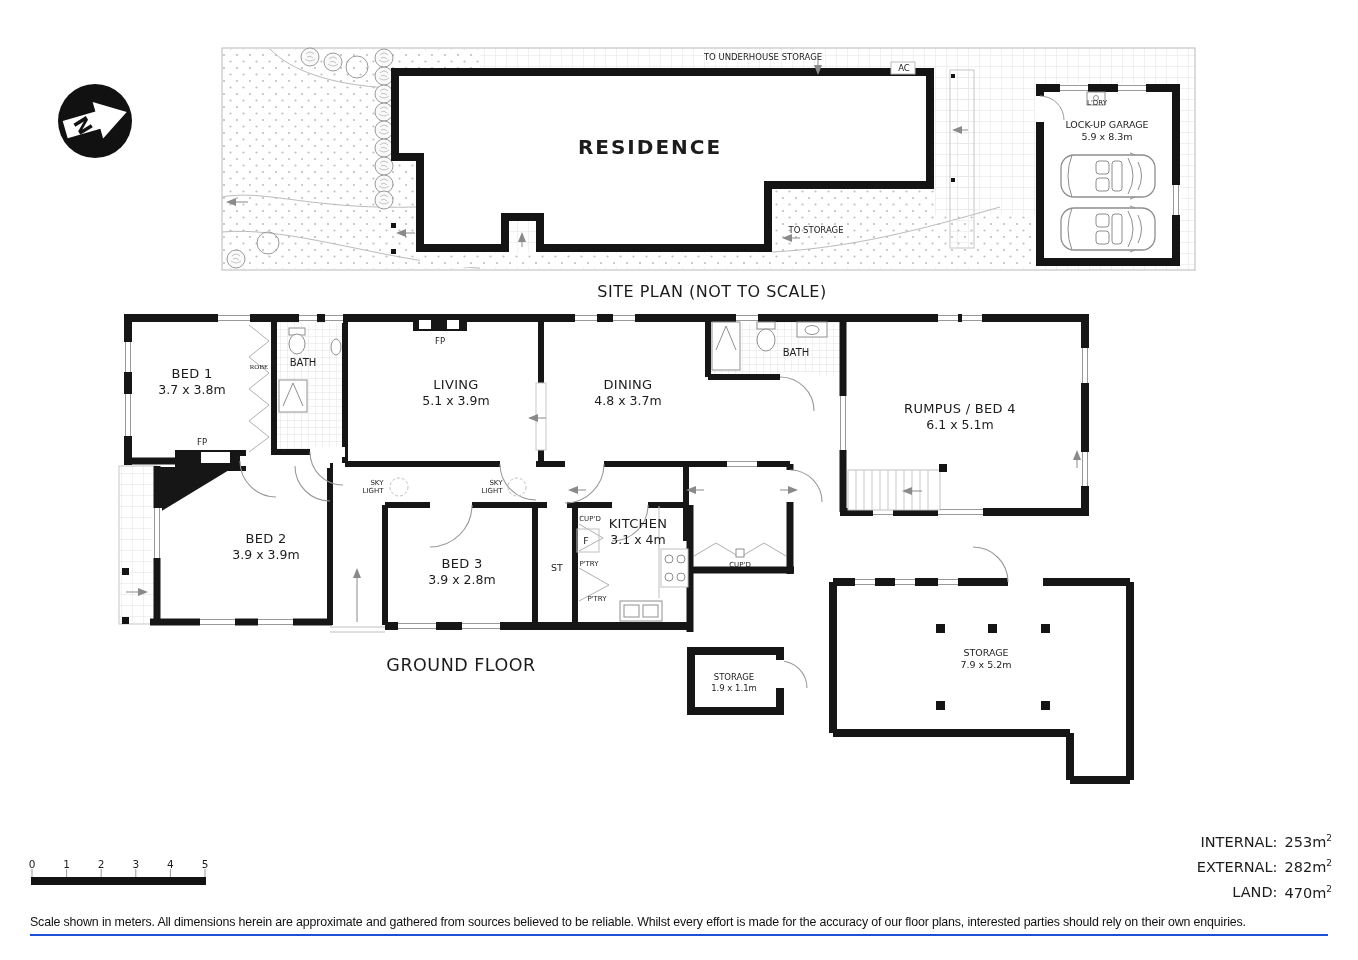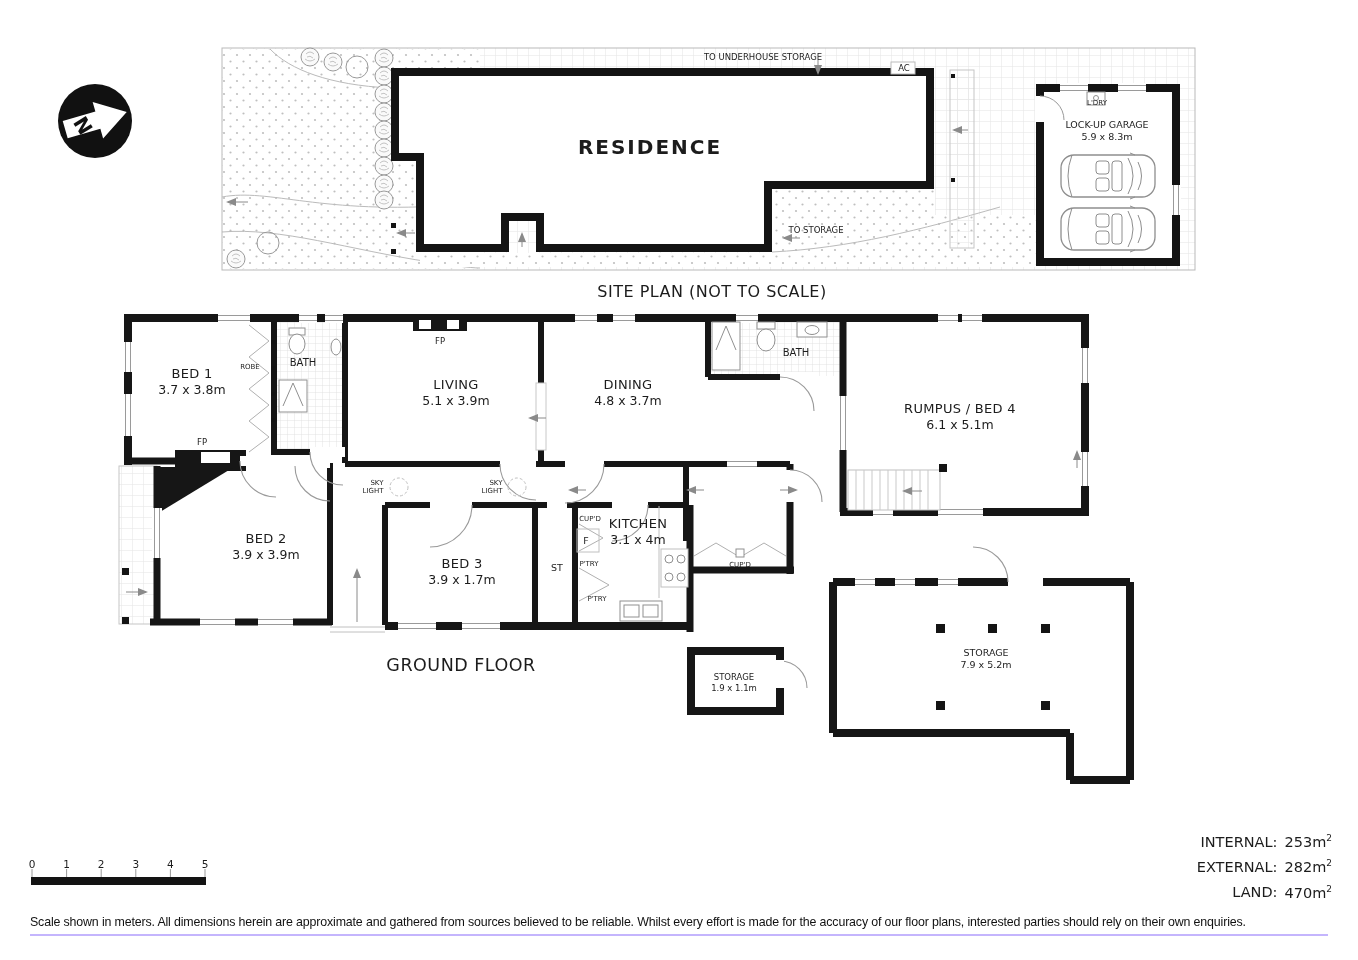--- a/index.html
+++ b/index.html
@@ -15,21 +15,21 @@
   .site-title{font-size:16px;letter-spacing:.5px;}
   .ground-title{font-size:17.5px;letter-spacing:.5px;text-align:right;}
   .residence-title{font-size:20px;font-weight:600;letter-spacing:2px;}
   .sky{font-size:7px;line-height:1.2;text-align:right;}
   .areas{position:absolute;right:26px;top:828px;text-align:right;font-size:14.5px;line-height:21.5px;margin-left:8px;}
   .areas sup{font-size:9px;}
   .areas .a-label{margin-right:7px;}
   .scale-num{position:absolute;transform:translateX(-50%);font-size:10.5px;top:858px;}
   .disclaimer{position:absolute;left:30px;top:915px;width:1298px;
       font-family:"Liberation Sans",sans-serif;font-size:12.4px;letter-spacing:-.15px;
-      color:#111;white-space:nowrap;border-bottom:2px solid #c4b5fd;padding-bottom:5px;}
+      color:#111;white-space:nowrap;border-bottom:2px solid #1d4ed8;padding-bottom:5px;}
 </style>
 </head>
 <body>
 
 <div id="page">
 
 <svg id="plan-svg" width="1358" height="960" viewBox="0 0 1358 960">
   <defs>
     <pattern id="grid" width="11" height="11" patternUnits="userSpaceOnUse">
       <path d="M11,0H0V11" fill="none" stroke="#e3e3e3" stroke-width="1"></path>
@@ -330,30 +330,30 @@
 <div class="lbl" style="left:960px;top:417px;">
   <div class="room-name">RUMPUS / BED 4</div>
   <div class="room-dims">6.1 x 5.1m</div>
 </div>
 <div class="lbl" style="left:266px;top:547px;">
   <div class="room-name">BED 2</div>
   <div class="room-dims">3.9 x 3.9m</div>
 </div>
 <div class="lbl" style="left:462px;top:572px;">
   <div class="room-name">BED 3</div>
-  <div class="room-dims">3.9 x 1.7m</div>
+  <div class="room-dims">3.9 x 2.8m</div>
 </div>
 <div class="lbl" style="left:638px;top:532px;">
   <div class="room-name">KITCHEN</div>
   <div class="room-dims">3.1 x 4m</div>
 </div>
 
 <div class="lbl small" style="left:440px;top:341px;">FP</div>
 <div class="lbl small" style="left:202px;top:442px;">FP</div>
-<div class="lbl tiny" style="left:250px;top:367px;">ROBE</div>
+<div class="lbl tiny" style="left:259px;top:367px;font-family:Liberation Serif, serif;">ROBE</div>
 <div class="lbl" style="left:303px;top:363px;font-size:10px;">BATH</div>
 <div class="lbl" style="left:796px;top:353px;font-size:10px;">BATH</div>
 <div class="lbl sky" style="left:373px;top:487px;">
   <div>SKY</div>
   <div>LIGHT</div>
 </div>
 <div class="lbl sky" style="left:492px;top:487px;">
   <div>SKY</div>
   <div>LIGHT</div>
 </div>

